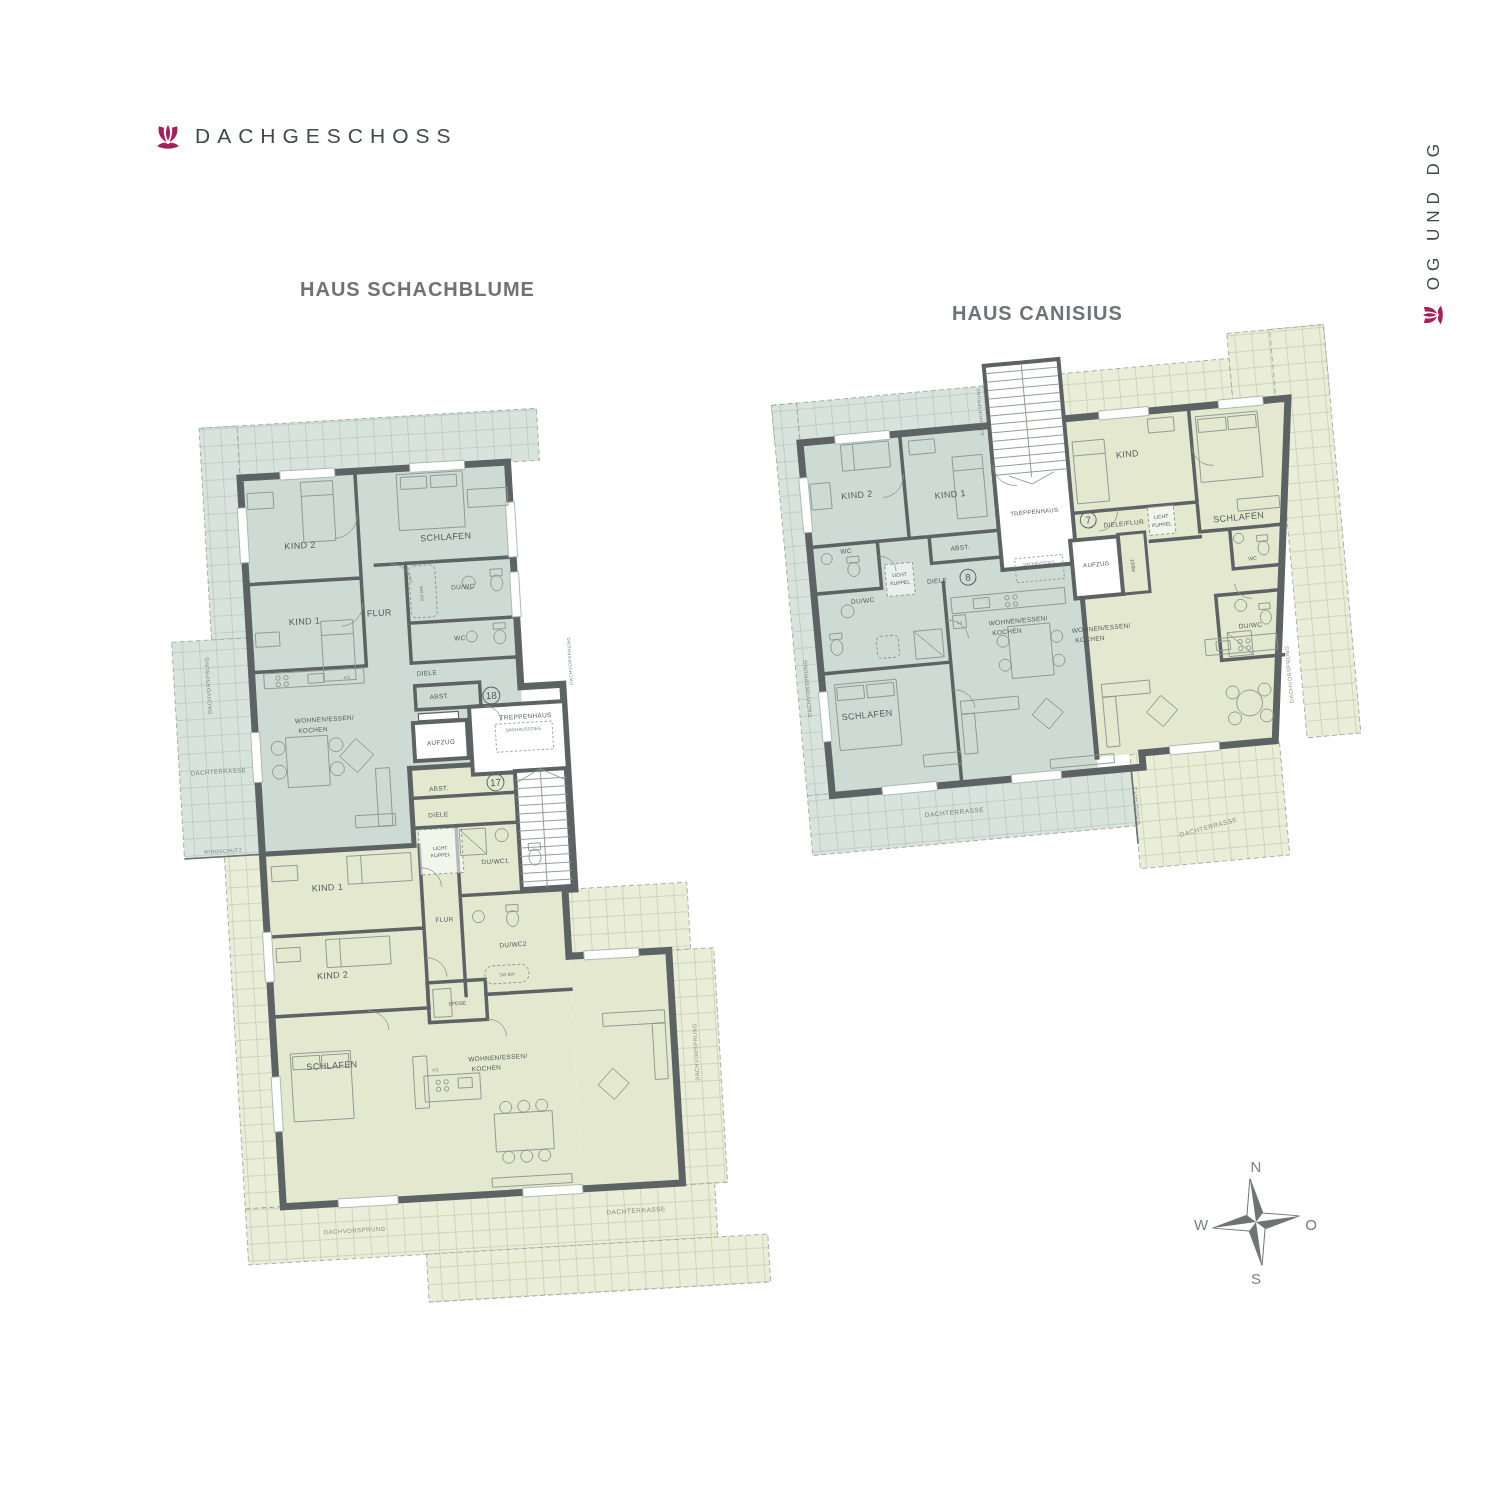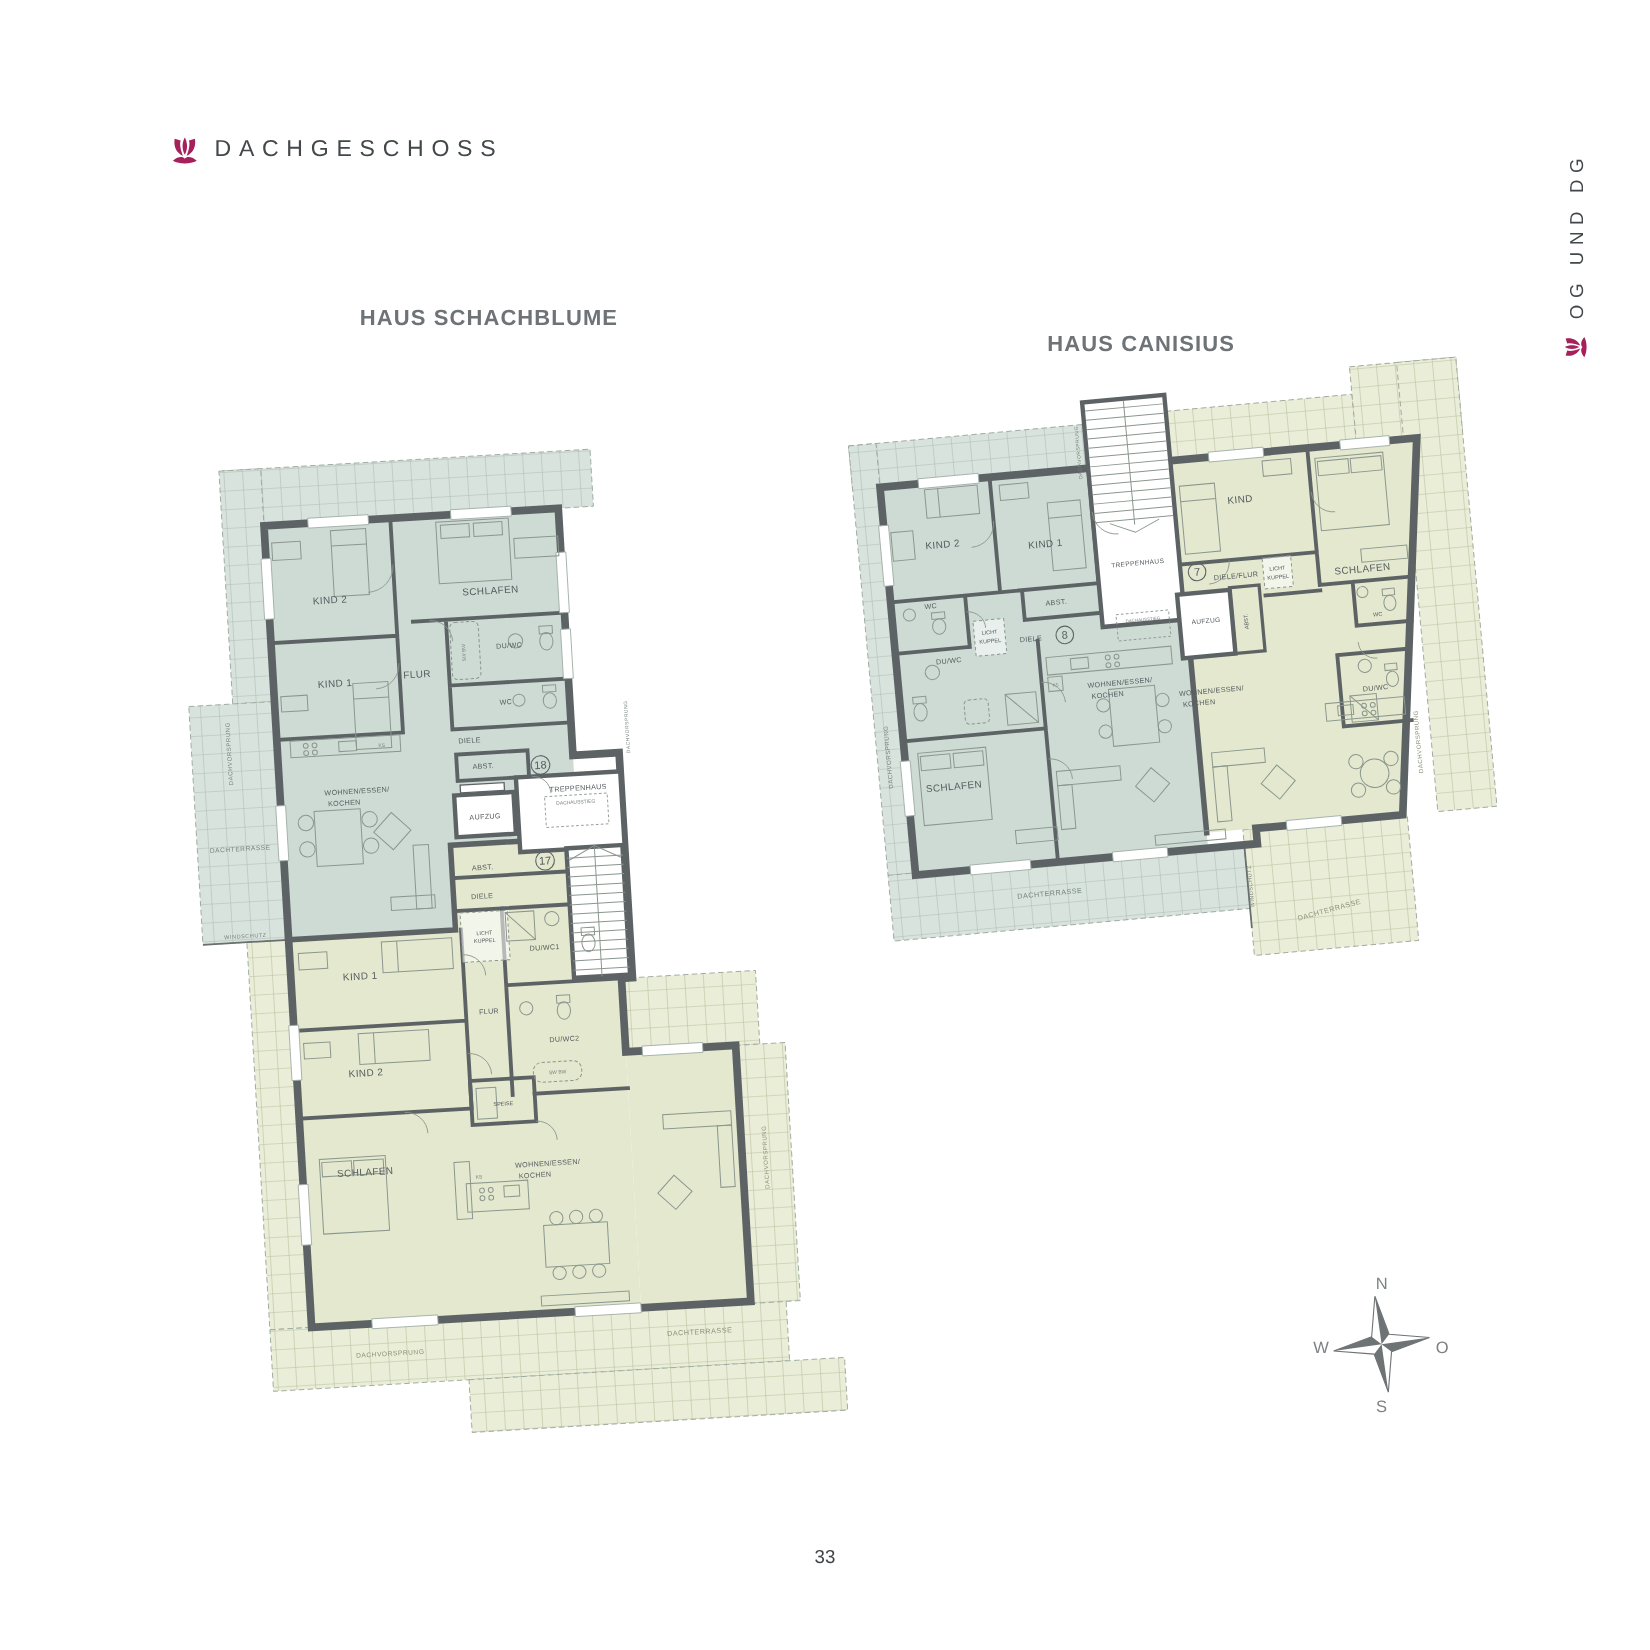--- a/index.html
+++ b/index.html
@@ -1,21 +1,21 @@
 <!DOCTYPE html>
 <html><head>
 <meta charset="utf-8">
 <style>
   html,body{margin:0;padding:0;background:#ffffff;}
   .page{position:relative;width:1500px;height:1500px;background:#fff;overflow:hidden;
         font-family:"Liberation Sans",sans-serif;}
   .page-title{position:absolute;left:155px;top:124px;display:flex;align-items:flex-start;gap:14px;}
   .page-title span{font-size:21px;letter-spacing:7px;color:#43484b;}
   .plan-heading{position:absolute;font-size:20px;font-weight:bold;letter-spacing:1px;color:#6d7376;}
-  .h-s{left:300px;top:278px;margin-left:27px;}
+  .h-s{left:300px;top:278px;}
   .h-c{left:952px;top:278px;margin-top:24px;}
   .side-label{position:absolute;left:1424px;top:138px;writing-mode:vertical-rl;transform:rotate(180deg);
         font-size:17px;letter-spacing:6px;color:#43484b;}
   .side-tulip{position:absolute;left:1424px;top:302px;transform:rotate(-90deg);}
   .page-number{position:absolute;left:0;top:1406px;width:100%;text-align:center;
         font-size:17px;color:#3f4345;}
   svg text{font-family:"Liberation Sans",sans-serif;}
   .rl{font-size:9px;fill:#565c5f;letter-spacing:.4px;text-anchor:middle;}
   .rls{font-size:6.5px;fill:#565c5f;letter-spacing:.3px;text-anchor:middle;}
   .rlx{font-size:5px;fill:#565c5f;text-anchor:middle;}
@@ -420,14 +420,13 @@
         <path d="M0,-44 L8,-8 L44,0 L8,8 L0,44 L-8,8 L-44,0 L-8,-8 Z" fill="#ffffff" stroke="#6e7476" stroke-width="1"></path>
         <path d="M0,-44 L8,-8 L0,0 Z M44,0 L8,8 L0,0 Z M0,44 L-8,8 L0,0 Z M-44,0 L-8,-8 L0,0 Z" fill="#6e7476"></path>
       </g>
       <text class="cmp" x="0" y="-50">N</text>
       <text class="cmp" x="55" y="8">O</text>
       <text class="cmp" x="0" y="62">S</text>
       <text class="cmp" x="-55" y="8">W</text>
     </g>
   </svg>
 
-  <div class="page-number">33</div>
 </div>
 
 </body></html>

